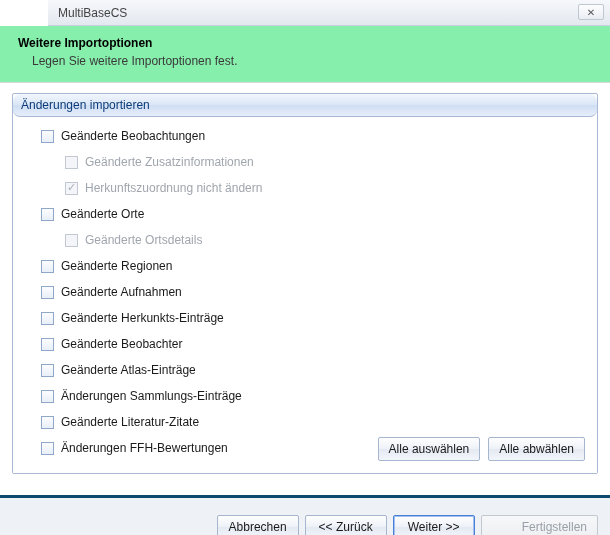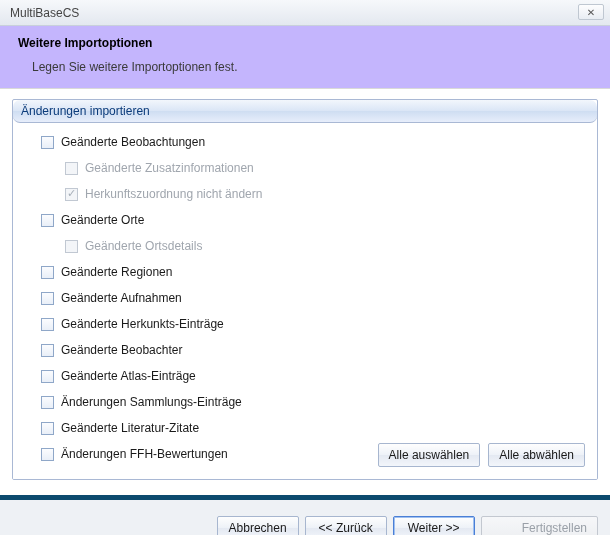--- a/index.html
+++ b/index.html
@@ -14,20 +14,21 @@
     color: #000;
   }
   .titlebar {
     height: 26px;
     background: linear-gradient(#f6f8fb, #e3e8ef);
     border-bottom: 1px solid #c8d0db;
     display: flex;
     align-items: center;
     padding: 0 8px 0 10px;
     position: relative;
+    margin-left: 48px;
   }
   .titlebar .title {
     color: #444;
     font-size: 12px;
   }
   .titlebar .close {
     position: absolute;
     right: 6px;
     top: 4px;
     width: 26px;
@@ -36,31 +37,31 @@
     border-radius: 2px;
     background: linear-gradient(#fdfdfe, #e9edf3);
     display: flex;
     align-items: center;
     justify-content: center;
     color: #555;
     font-size: 10px;
     cursor: default;
   }
   .header-area {
-    background: #c4b5fd;
+    background: #86efac;
     border-bottom: 1px solid #d9d9d9;
     padding: 10px 18px 14px 18px;
   }
   .header-area .h-title {
     font-weight: bold;
     font-size: 12px;
     color: #000;
   }
   .header-area .h-desc {
-    margin-top: 10px;
+    margin-top: 4px;
     margin-left: 14px;
     color: #3a3a3a;
     font-size: 12px;
   }
   .body-pad {
     padding: 10px 12px 0 12px;
   }
   .group {
     border: 1px solid #a9b8d4;
     border-radius: 2px;
@@ -131,21 +132,21 @@
     display: inline-flex;
     align-items: center;
     justify-content: center;
     margin-top: 20px;
   }
   .footer {
     position: absolute;
     left: 0; right: 0; bottom: 0;
     height: 40px;
     background: #eef1f5;
-    border-top: 5px solid #0c4a6e;
+    border-top: 3px solid #0c4a6e;
     display: flex;
     align-items: center;
     justify-content: flex-end;
     gap: 6px;
     padding: 0 12px;
   }
   .footer .btn { min-width: 82px; }
   .btn.default {
     border-color: #4a7fd6;
     box-shadow: inset 0 0 0 1px #9fc0f0;

